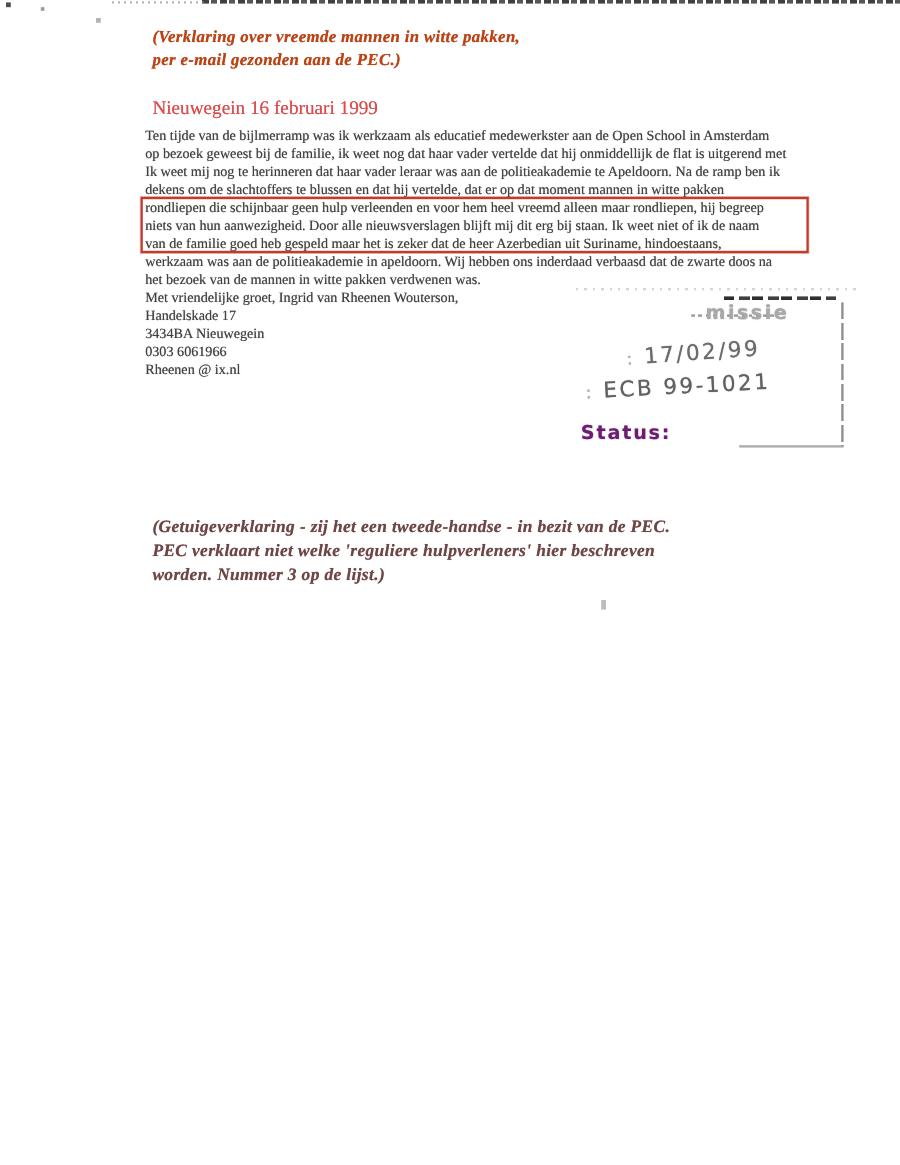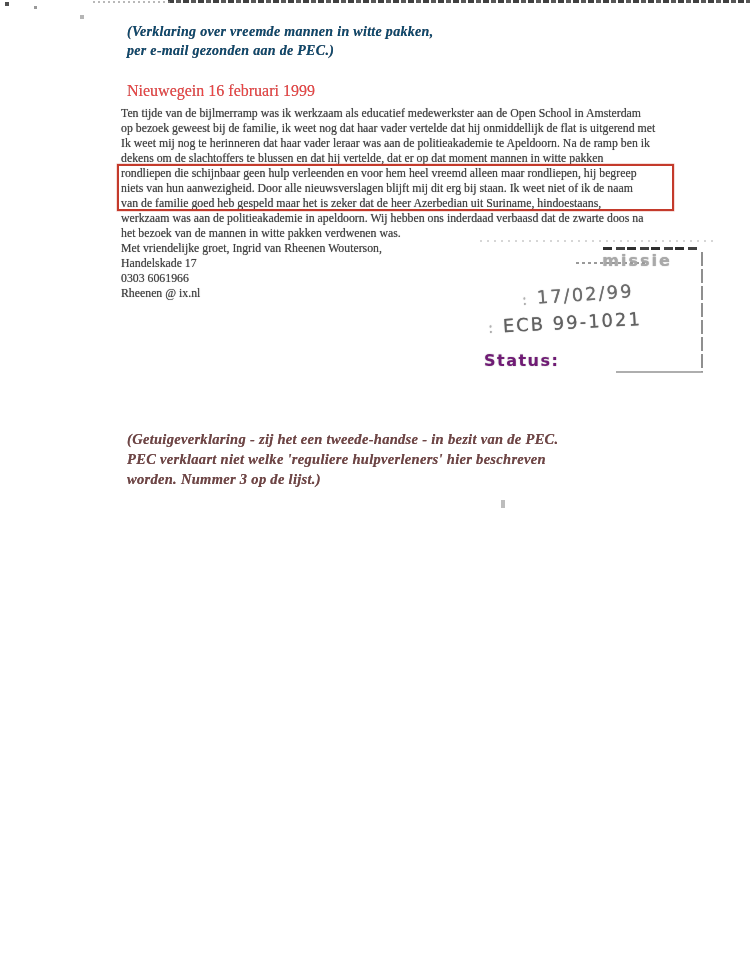--- a/index.html
+++ b/index.html
@@ -17,21 +17,21 @@
     background:repeating-linear-gradient(90deg,#8a8a8a 0 2px,rgba(0,0,0,0) 2px 5px);
   }
   .speck{position:absolute;background:#8c8c8c;}
   .speck.s1{left:5px;top:2px;width:4px;height:4px;background:#4f4f4f;}
   .speck.s2{left:34px;top:6px;width:3px;height:3px;background:#9a9a9a;}
   .speck.s3{left:80px;top:15px;width:4px;height:4px;background:#b5b5b5;}
   .speck.s4{left:501px;top:500px;width:4px;height:8px;background:#bdbdbd;}
 
   
   .annotation{
-    position:absolute;left:127px;color:#0c4a6e;font-weight:bold;font-style:italic;
+    position:absolute;left:127px;color:#c2410c;font-weight:bold;font-style:italic;
     font-size:14px;line-height:19px;letter-spacing:.3px;
     text-shadow:0 0 .6px rgba(110,60,60,.75);white-space:nowrap;
   }
   .annotation.bottom{top:429px;font-size:14.5px;line-height:20px;color:#6d4646;}
   .annotation.top{top:22px;}
 
   .dateline{
     position:absolute;left:127px;top:82px;font-size:16px;color:#ef4444;
     text-shadow:0 0 .5px rgba(70,70,70,.6);white-space:nowrap;
   }
@@ -54,21 +54,21 @@
   .stamp{position:absolute;left:478px;top:238px;width:240px;height:150px;font-family:"DejaVu Sans", sans-serif;}
   .stamp-noise-dots{
     position:absolute;left:2px;top:2px;width:236px;height:2px;opacity:.55;
     background:repeating-linear-gradient(90deg,#b5b5b5 0 2px,rgba(0,0,0,0) 2px 7px);
   }
   .stamp-dash-line{
     position:absolute;left:125px;top:9px;width:94px;height:3px;
     background:repeating-linear-gradient(90deg,#2e2e2e 0 9px,rgba(0,0,0,0) 9px 13px,#404040 13px 22px,rgba(0,0,0,0) 22px 24px);
   }
   .stamp-word{
-    position:absolute;left:96px;top:13px;width:126px;text-align:center;
+    position:absolute;left:110px;top:13px;width:126px;text-align:left;
     color:#a9a9a9;font-weight:bold;font-size:16px;letter-spacing:2px;
     text-shadow:0 0 1px rgba(150,150,150,.9);
   }
   .stamp-word-dots{
     position:absolute;left:98px;top:24px;width:70px;height:2px;opacity:.7;
     background:repeating-linear-gradient(90deg,#6f6f6f 0 3px,rgba(0,0,0,0) 3px 6px);
   }
   .stamp-row{position:absolute;white-space:nowrap;color:#6c6c6c;}
   .stamp-prefix{color:#b0b0b0;font-size:14px;margin-right:8px;}
   .stamp-date{left:44px;top:46px;font-size:18px;letter-spacing:2px;transform:rotate(-4deg);
@@ -111,20 +111,21 @@
     <div class="body-line">op bezoek geweest bij de familie, ik weet nog dat haar vader vertelde dat hij onmiddellijk de flat is uitgerend met</div>
     <div class="body-line">Ik weet mij  nog te herinneren  dat haar vader leraar was aan de politieakademie te Apeldoorn. Na de ramp ben ik</div>
     <div class="body-line">dekens om de slachtoffers te blussen en dat hij vertelde, dat er op dat moment mannen in witte pakken</div>
     <div class="body-line">rondliepen die schijnbaar geen hulp verleenden en voor hem heel vreemd alleen maar rondliepen, hij begreep</div>
     <div class="body-line">niets van hun aanwezigheid.  Door alle nieuwsverslagen blijft mij dit erg bij staan. Ik weet niet of ik de naam</div>
     <div class="body-line">van de familie goed heb gespeld maar het is zeker dat de heer Azerbedian  uit Suriname, hindoestaans,</div>
     <div class="body-line">werkzaam was aan de politieakademie in apeldoorn. Wij hebben ons inderdaad verbaasd dat de zwarte doos na</div>
     <div class="body-line">het bezoek van de mannen in witte pakken verdwenen was.</div>
     <div class="body-line">Met vriendelijke groet, Ingrid van Rheenen Wouterson,</div>
     <div class="body-line">Handelskade 17</div>
+    <div class="body-line">3434BA Nieuwegein</div>
     <div class="body-line">0303 6061966</div>
     <div class="body-line">Rheenen @ ix.nl</div>
   </div>
 
   <div class="highlight-box"></div>
 
   <div class="stamp">
     <div class="stamp-noise-dots"></div>
     <div class="stamp-dash-line"></div>
     <div class="stamp-word-dots"></div>

